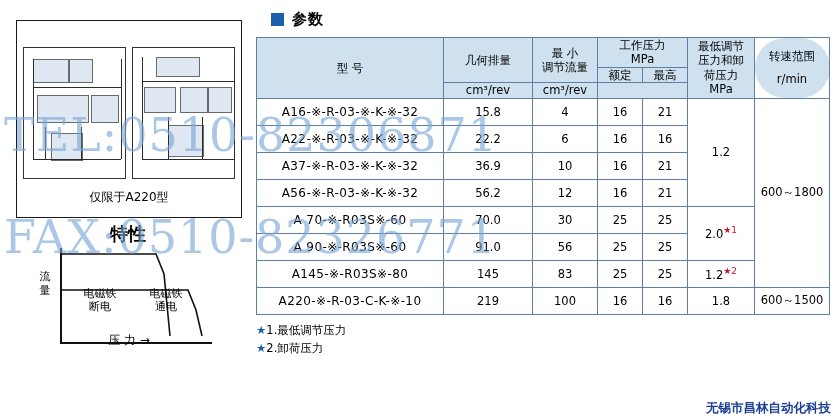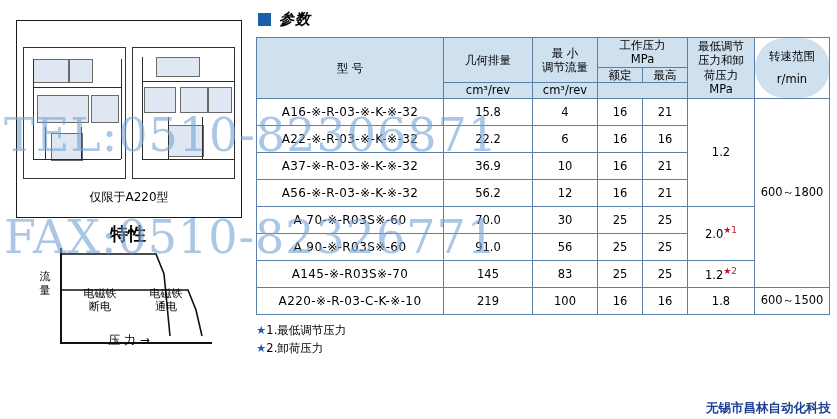--- a/index.html
+++ b/index.html
@@ -46,21 +46,21 @@
     position:absolute;left:28px;top:236px;width:186px;height:120px;
   }
   .axis{position:absolute;background:#111;}
   .chart-curve{position:absolute;}
   .lbl{position:absolute;font-size:11px;color:#000;line-height:1.15;text-align:center;}
   .ylabel{position:absolute;left:-2px;top:26px;width:22px;font-size:11px;color:#000;text-align:center;line-height:1.25;}
   .xlabel{position:absolute;left:0;top:88px;width:186px;text-align:center;font-size:12px;color:#000;}
 
   
   .right-col{position:absolute;left:256px;top:6px;width:574px;}
-  .sec-head{display:flex;align-items:center;gap:8px;margin:4px 0 8px 2px;font-style:italic;}
+  .sec-head{display:flex;align-items:center;gap:8px;margin:4px 0 8px 15px;}
   .sec-square{width:13px;height:13px;background:#1b5faa;display:inline-block;}
   .sec-title{font-size:15px;font-weight:bold;color:#000;letter-spacing:1px;}
 
   table.params{
     border-collapse:collapse;width:574px;table-layout:fixed;
     font-size:11.5px;color:#000;
   }
   table.params th,table.params td{
     border:1px solid #5b7fa6;
     text-align:center;vertical-align:middle;
@@ -263,21 +263,21 @@
         </td>
       </tr>
       <tr>
         <td class="td-model">A 90-※-R03S※-60</td>
         <td>91.0</td>
         <td>56</td>
         <td>25</td>
         <td>25</td>
       </tr>
       <tr>
-        <td class="td-model">A145-※-R03S※-70</td>
+        <td class="td-model">A145-※-R03S※-80</td>
         <td>145</td>
         <td>83</td>
         <td>25</td>
         <td>25</td>
         <td>
           <span>1.2</span><span class="star">★2</span>
         </td>
       </tr>
       <tr>
         <td class="td-model">A220-※-R-03-C-K-※-10</td>

